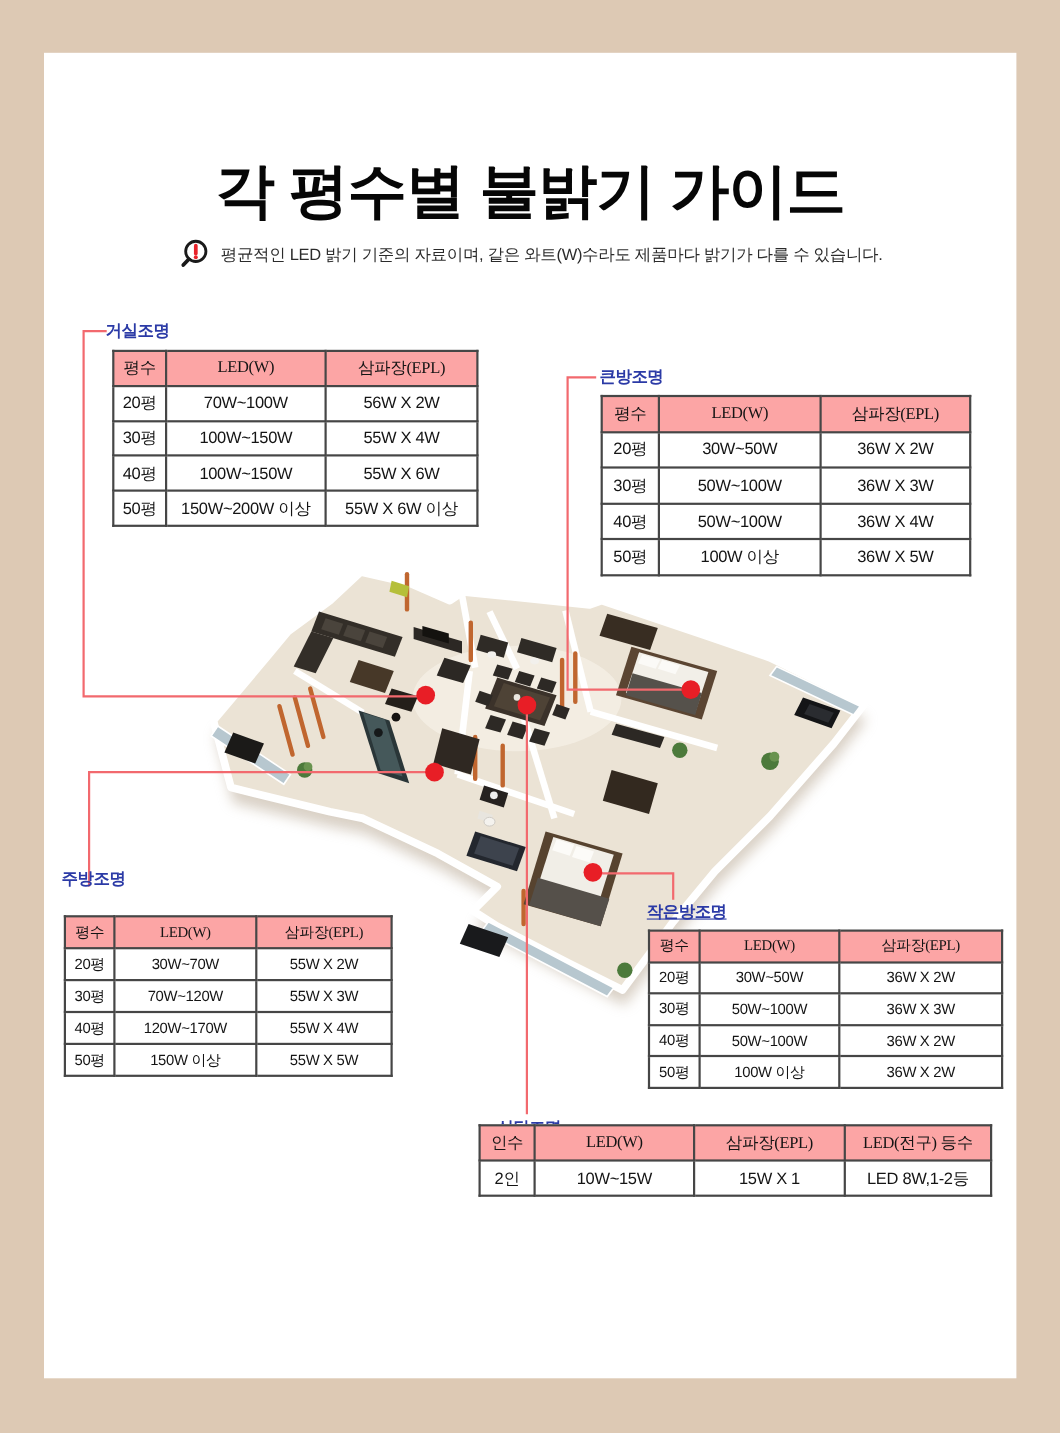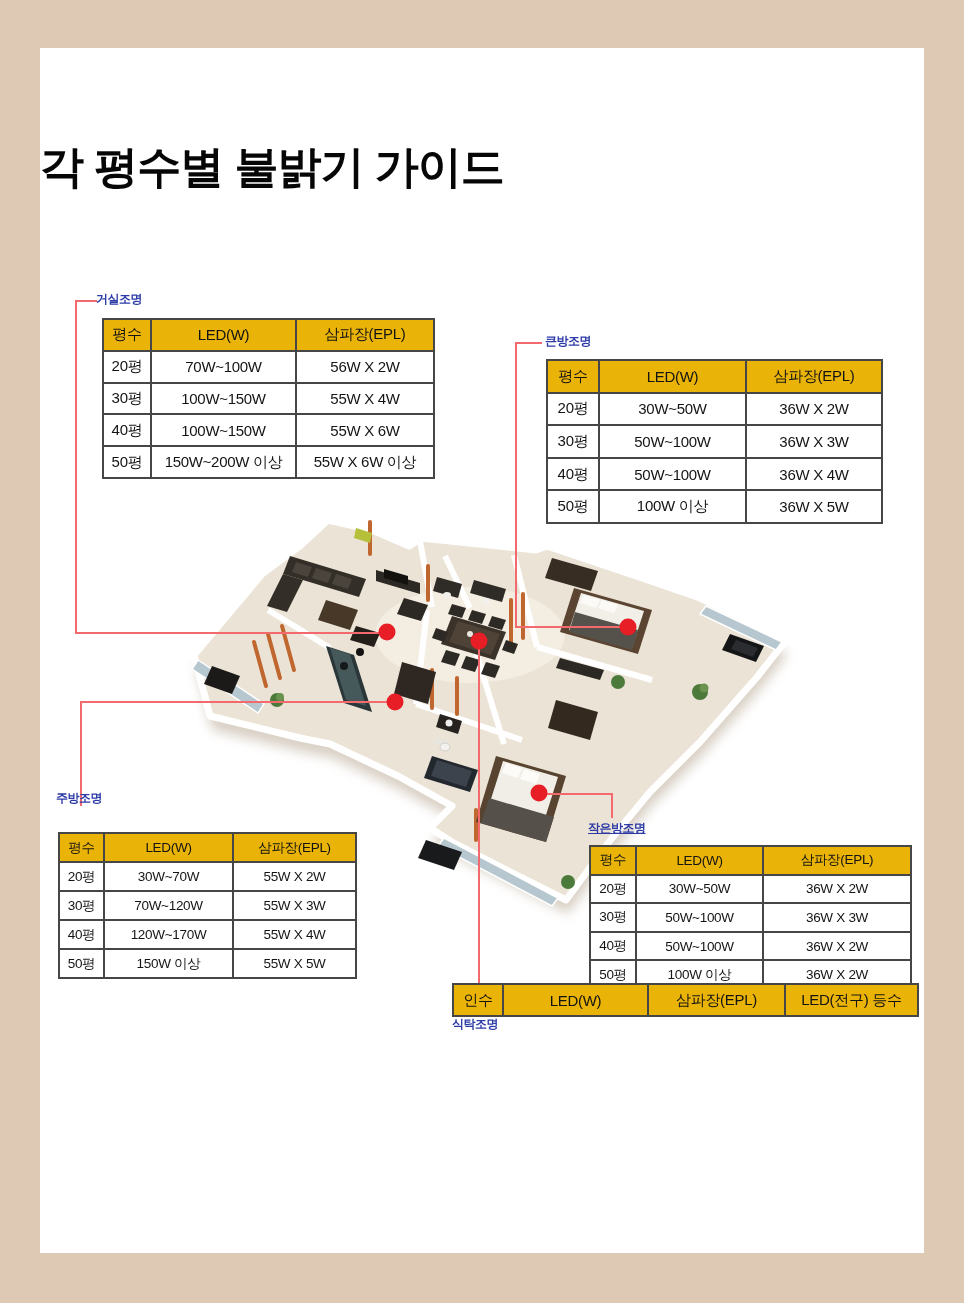--- a/index.html
+++ b/index.html
@@ -9,53 +9,64 @@
     font-family:"Liberation Sans","DejaVu Sans",sans-serif;
     overflow:hidden;
   }
   #frame{position:absolute;inset:0;}
   #content{
     position:absolute;left:40px;top:48px;width:884px;height:1205px;
     background:#ffffff;
   }
   #title{
     position:absolute;left:0;top:90px;width:884px;
-    text-align:left;font-size:44px;font-weight:900;color:#060606;
+    text-align:center;font-size:54px;font-weight:900;color:#060606;
     letter-spacing:-1px;
   }
   #notice{
     position:absolute;left:0;top:168px;width:884px;
     display:flex;align-items:center;justify-content:center;gap:9px;
   }
   #notice .txt{font-size:15px;color:#2b2b2b;letter-spacing:-0.3px;}
   .tbl-label{
-    position:absolute;font-size:12px;font-weight:700;color:#2b3aa6;
+    position:absolute;font-size:15px;font-weight:700;color:#2b3aa6;
     letter-spacing:-0.5px;white-space:nowrap;
   }
   table{border-collapse:collapse;position:absolute;background:#fff;table-layout:fixed;}
   th,td{
     border:2px solid #464646;text-align:center;vertical-align:middle;
     padding:0;color:#141414;letter-spacing:-0.3px;white-space:nowrap;
   }
-  th{background:#eab308;font-weight:400;}
+  th{background:#fca5a5;font-weight:400;font-family:Liberation Serif, serif;}
   .t-a th,.t-a td{height:29.8px;font-size:15px;}
   .t-b th,.t-b td{height:30.6px;font-size:15px;}
   .t-c th,.t-c td{height:27px;font-size:13.5px;}
   .t-d th,.t-d td{height:26.6px;font-size:13.5px;}
   .t-e th,.t-e td{height:30px;font-size:15px;}
   #overlay{position:absolute;left:0;top:0;width:964px;height:1303px;pointer-events:none;}
 </style>
 </head>
 <body>
 
 <div id="frame">
   <div id="content">
 
     <div id="title">각 평수별 불밝기 가이드</div>
 
+    <div id="notice">
+      <span style="display:inline-block;width:30px;height:30px;">
+        <svg width="30" height="30" viewBox="0 0 30 30">
+          <circle cx="16" cy="12.5" r="9.2" fill="none" stroke="#1a1a1a" stroke-width="2.6"></circle>
+          <line x1="9.6" y1="19.6" x2="4.6" y2="25" stroke="#1a1a1a" stroke-width="3.4" stroke-linecap="round"></line>
+          <line x1="16" y1="7.4" x2="16" y2="14.4" stroke="#e8222a" stroke-width="3.4" stroke-linecap="round"></line>
+          <circle cx="16" cy="17.8" r="1.8" fill="#e8222a"></circle>
+        </svg>
+      </span>
+      <span class="txt">평균적인 LED 밝기 기준의 자료이며, 같은 와트(W)수라도 제품마다 밝기가 다를 수 있습니다.</span>
+    </div>
   </div>
 </div>
 
 <svg id="overlay" viewBox="0 0 964 1303">
   <defs>
     <filter id="soft" x="-20%" y="-20%" width="140%" height="140%">
         <feGaussianBlur stdDeviation="6"></feGaussianBlur>
       </filter>
   </defs>
 
@@ -329,30 +340,36 @@
         <td>50W~100W</td>
         <td>36W X 2W</td>
       </tr>
       <tr>
         <td>50평</td>
         <td>100W 이상</td>
         <td>36W X 2W</td>
       </tr>
     </tbody>
   </table>
-<table class="t-e" style="left:435px;top:983px;width:465px;margin-left:17px;">
+<table class="t-e" style="left:435px;top:1022px;width:465px;">
   <colgroup>
       <col style="width:50px">
       <col style="width:145px">
       <col style="width:137px">
       <col style="width:133px">
     </colgroup>
 <thead>
       <tr>
         <th>인수</th>
         <th>LED(W)</th>
         <th>삼파장(EPL)</th>
         <th>LED(전구) 등수</th>
       </tr>
     </thead>
     <tbody>
+      <tr>
+        <td>2인</td>
+        <td>10W~15W</td>
+        <td>15W X 1</td>
+        <td>LED 8W,1-2등</td>
+      </tr>
     </tbody>
   </table>
 
 </body></html>

